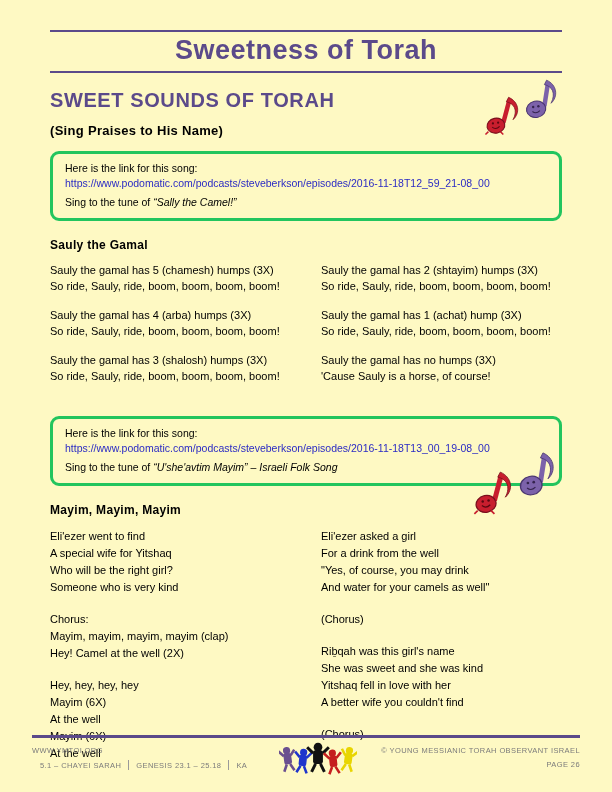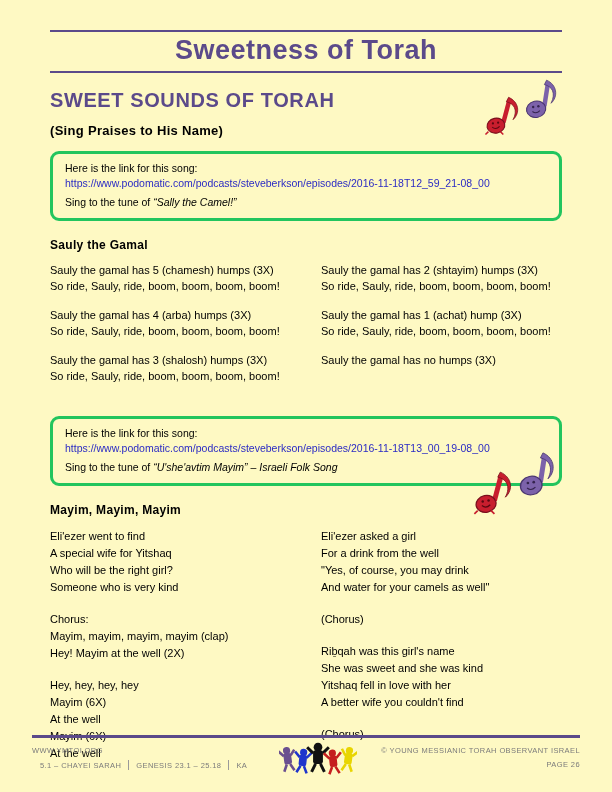--- a/index.html
+++ b/index.html
@@ -97,20 +97,21 @@
         <div class="stanza">
           <div class="line">Sauly the gamal has 2 (shtayim) humps (3X)</div>
           <div class="line">So ride, Sauly, ride, boom, boom, boom, boom!</div>
         </div>
         <div class="stanza">
           <div class="line">Sauly the gamal has 1 (achat) hump (3X)</div>
           <div class="line">So ride, Sauly, ride, boom, boom, boom, boom!</div>
         </div>
         <div class="stanza">
           <div class="line">Sauly the gamal has no humps (3X)</div>
+          <div class="line">'Cause Sauly is a horse, of course!</div>
         </div>
       </div>
     </div>
 
     <div class="link-box" style="margin-top:18px;">
       <div class="lb-label">Here is the link for this song:</div>
       <div><a class="url">https://www.podomatic.com/podcasts/steveberkson/episodes/2016-11-18T13_00_19-08_00</a></div>
       <div class="tune-line">
         <span>Sing to the tune of </span><span class="tune-title">“U'she'avtim Mayim” – Israeli Folk Song</span>
       </div>
@@ -121,21 +122,21 @@
       <div class="col left">
         <div class="stanza">
           <div class="line">Eli'ezer went to find</div>
           <div class="line">A special wife for Yitshaq</div>
           <div class="line">Who will be the right girl?</div>
           <div class="line">Someone who is very kind</div>
         </div>
         <div class="stanza">
           <div class="line">Chorus:</div>
           <div class="line">Mayim, mayim, mayim, mayim (clap)</div>
-          <div class="line">Hey! Mayim at the well (2X)</div>
+          <div class="line">Hey! Camel at the well (2X)</div>
         </div>
         <div class="stanza">
           <div class="line">Hey, hey, hey, hey</div>
           <div class="line">Mayim (6X)</div>
           <div class="line">At the well</div>
           <div class="line">Mayim (6X)</div>
           <div class="line">At the well</div>
         </div>
       </div>
       <div class="col right">

